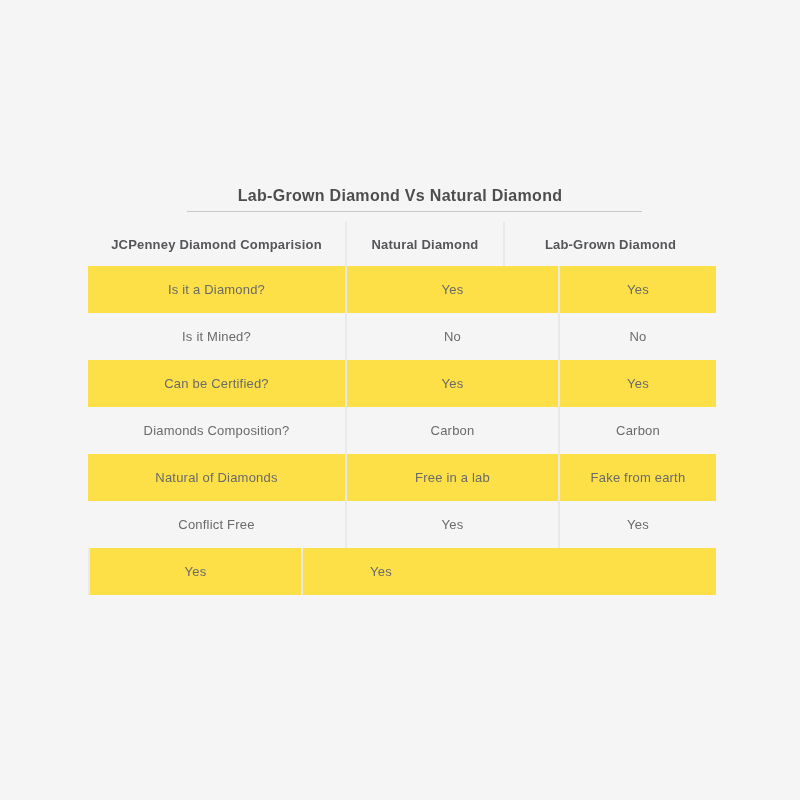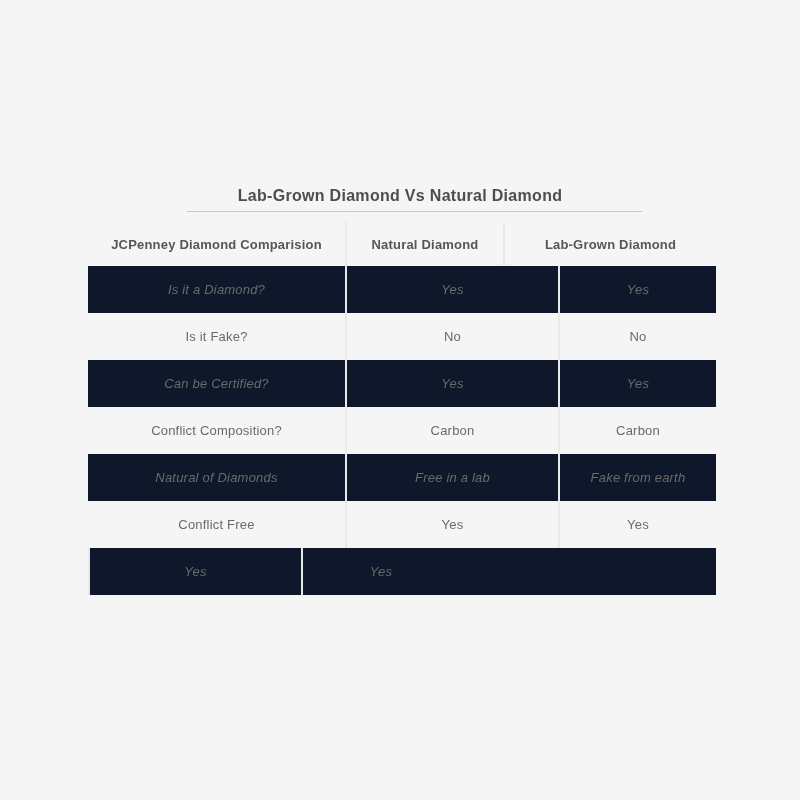--- a/index.html
+++ b/index.html
@@ -40,22 +40,21 @@
     width: 628px;
   }
   .row {
     display: flex;
     height: 47px;
   }
   .row.header {
     height: 44px;
   }
   .row.shaded {
-    background: #0f172a;
-    font-style: italic;
+    background: #fde047;
   }
   .cell {
     box-sizing: border-box;
     display: flex;
     align-items: center;
     justify-content: center;
     text-align: center;
     font-size: 13px;
     color: #6a6a6a;
     letter-spacing: 0.2px;
@@ -86,33 +85,33 @@
       <div class="cell c2 hdr">Lab-Grown Diamond</div>
     </div>
 
     <div class="row shaded">
       <div class="cell c1">Is it a Diamond?</div>
       <div class="cell c2">Yes</div>
       <div class="cell c3">Yes</div>
     </div>
 
     <div class="row">
-      <div class="cell c1">Is it Fake?</div>
+      <div class="cell c1">Is it Mined?</div>
       <div class="cell c2">No</div>
       <div class="cell c3">No</div>
     </div>
 
     <div class="row shaded">
       <div class="cell c1">Can be Certified?</div>
       <div class="cell c2">Yes</div>
       <div class="cell c3">Yes</div>
     </div>
 
     <div class="row">
-      <div class="cell c1">Conflict Composition?</div>
+      <div class="cell c1">Diamonds Composition?</div>
       <div class="cell c2">Carbon</div>
       <div class="cell c3">Carbon</div>
     </div>
 
     <div class="row shaded">
       <div class="cell c1">Natural of Diamonds</div>
       <div class="cell c2">Free in a lab</div>
       <div class="cell c3">Fake from earth</div>
     </div>
 

